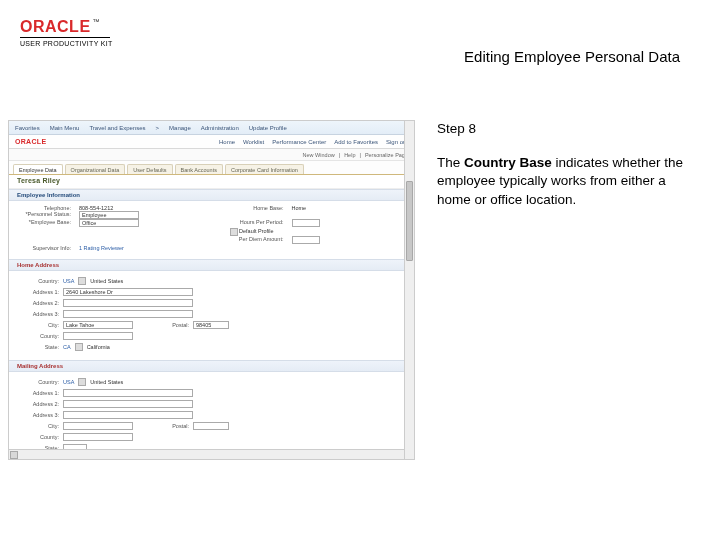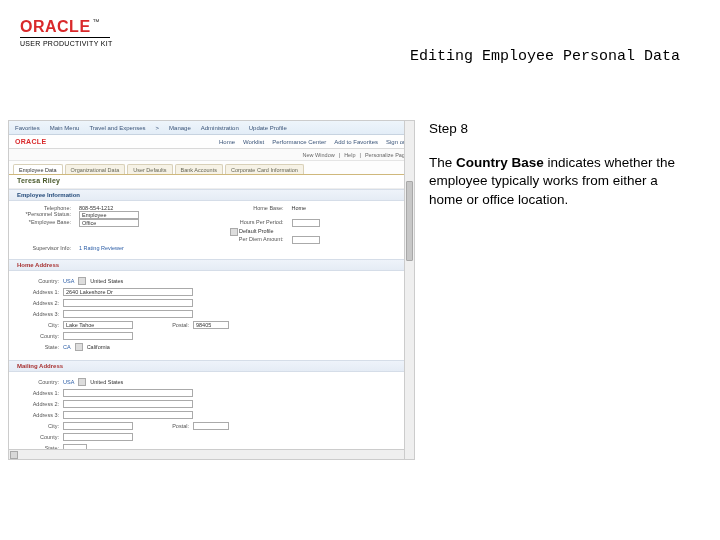--- a/index.html
+++ b/index.html
@@ -45,29 +45,28 @@
     color: #000;
     letter-spacing: 0.3px;
     margin-top: 2px;
   }
   .title {
     position: absolute;
     top: 30px;
     right: 20px;
     font-size: 15px;
     color: #000;
-    font-family: Liberation Mono, monospace;
   }
   .body-wrap {
     position: absolute;
     top: 120px;
     left: 8px;
     right: 20px;
     display: flex;
-    gap: 14px;
+    gap: 22px;
   }
   .screenshot-frame {
     width: 407px;
     height: 340px;
     border: 1px solid #ccc;
     position: relative;
     background: linear-gradient(#f7fbff, #f2f6fb);
     overflow: hidden;
     font-size: 6px;
     color: #333;

